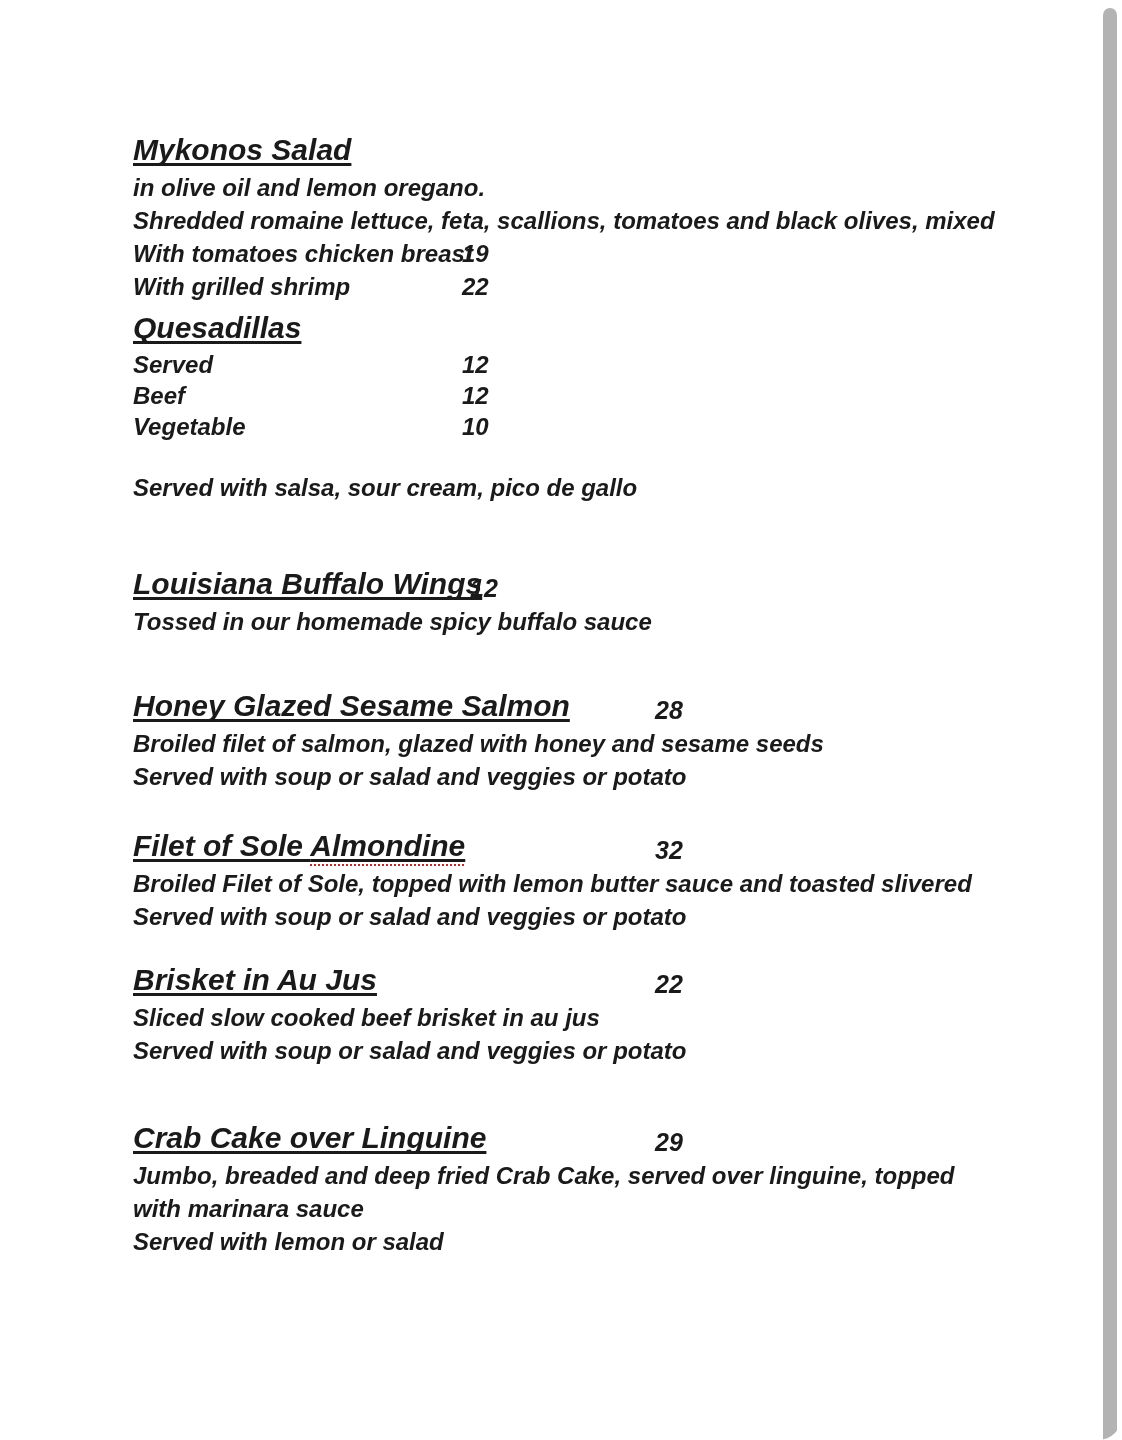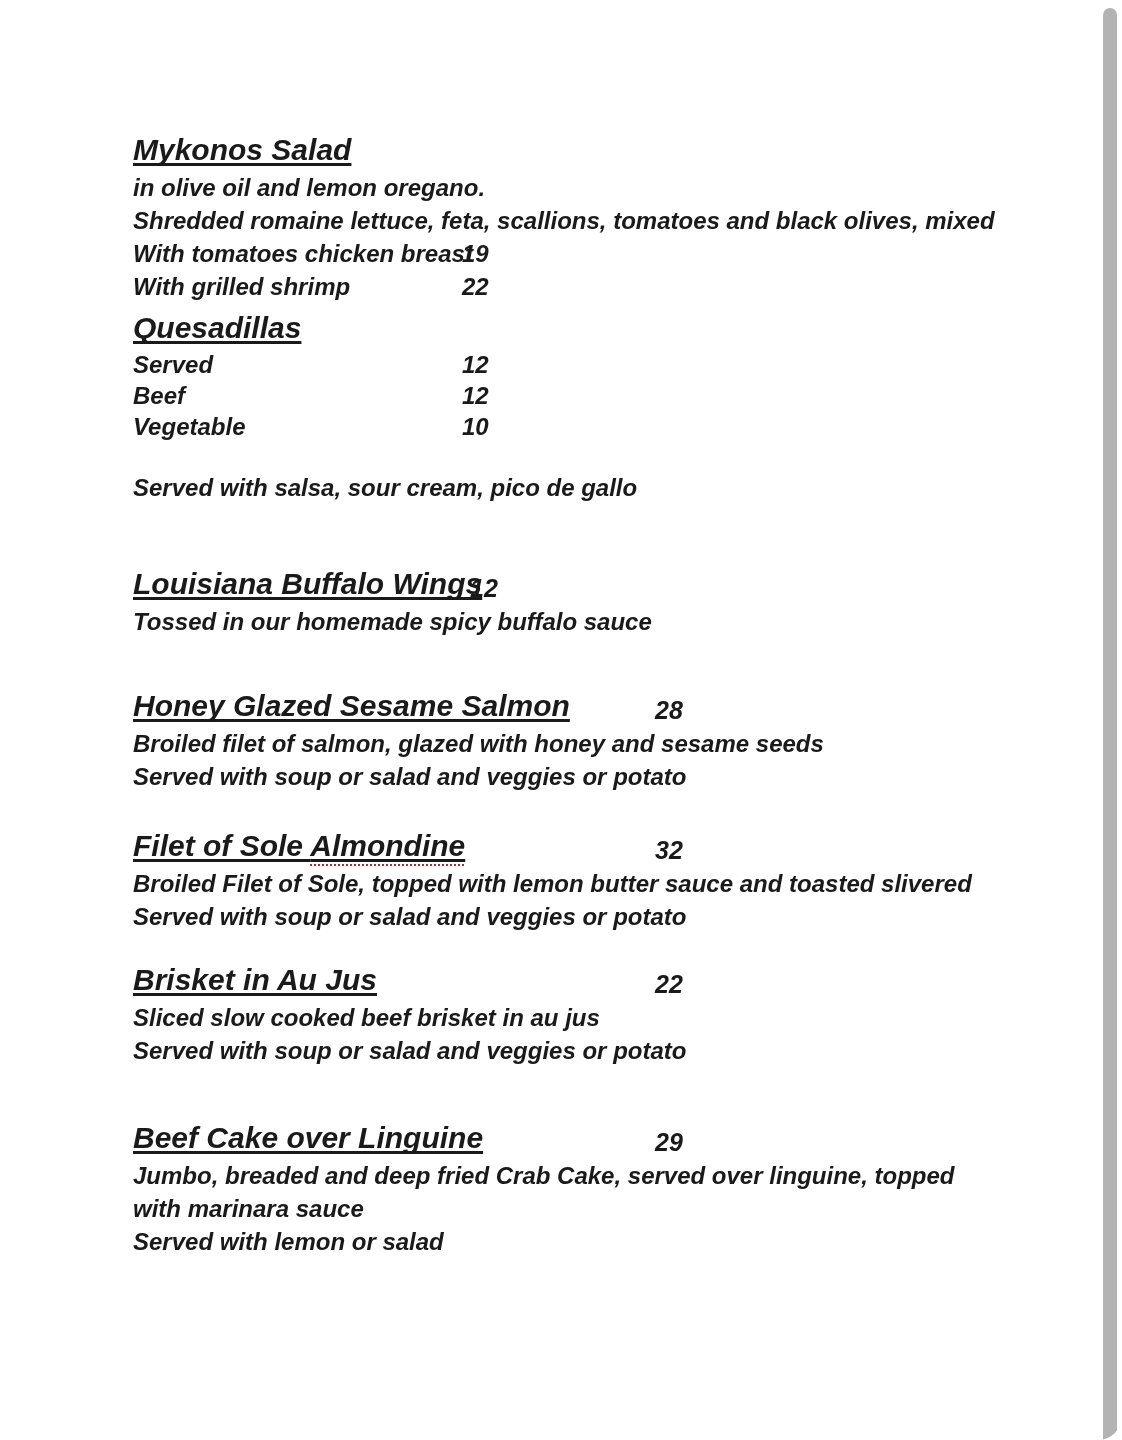--- a/index.html
+++ b/index.html
@@ -156,21 +156,21 @@
         <span class="price-heading price-t2">22</span>
       </div>
       <div class="desc">
         <div class="body-line">Sliced slow cooked beef brisket in au jus</div>
         <div class="body-line">Served with soup or salad and veggies or potato</div>
       </div>
     </div>
 
     <div class="section sec-crab">
       <div class="title-row">
-        <span class="title-text">Beef Cake over Linguine</span>
+        <span class="title-text">Crab Cake over Linguine</span>
         <span class="price-heading price-t2">29</span>
       </div>
       <div class="desc">
         <div class="body-line">Jumbo, breaded and deep fried Crab Cake, served over linguine, topped</div>
         <div class="body-line">with marinara sauce</div>
         <div class="body-line">Served with lemon or salad</div>
       </div>
     </div>
 
   </div>

